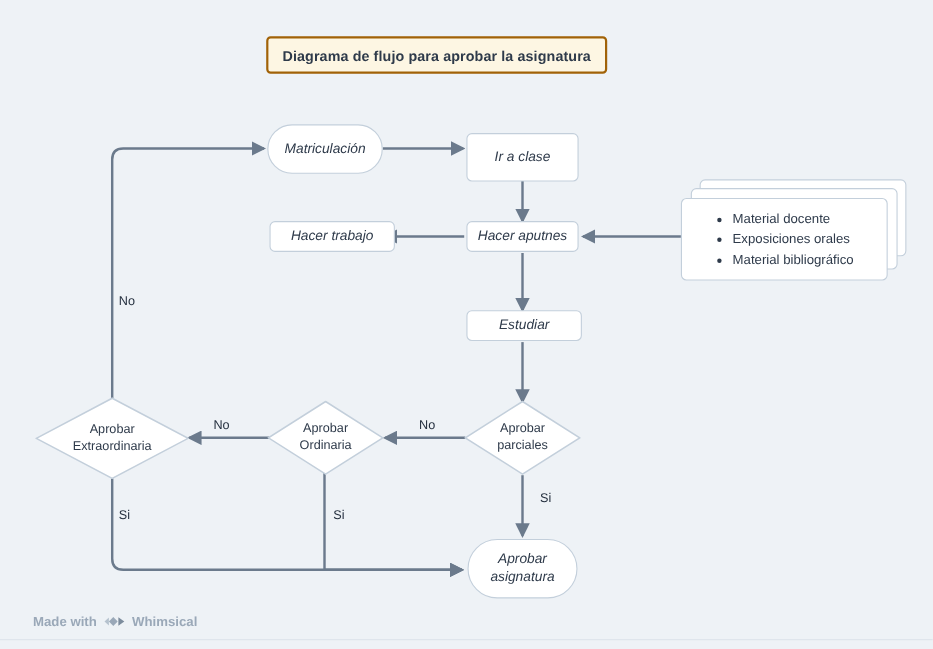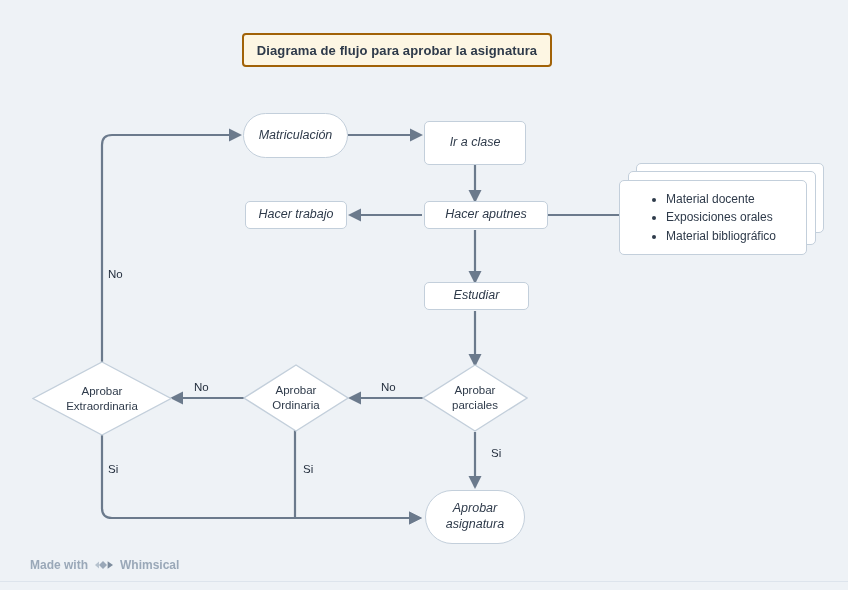--- a/index.html
+++ b/index.html
@@ -160,25 +160,25 @@
   <div class="title-box">Diagrama de flujo para aprobar la asignatura</div>
 
   <div class="node pill" style="left:243px; top:113px; width:105px; height:45px;">
     <span>Matriculación</span>
   </div>
 
   <div class="node rect" style="left:424px; top:121px; width:102px; height:44px;">
     <span>Ir a clase</span>
   </div>
 
-  <div class="node rect" style="left:245px; top:201px; width:102px; height:28px;">
+  <div class="node rect" style="left:245px; top:201px; width:114px; height:28px;">
     <span>Hacer trabajo</span>
   </div>
 
-  <div class="node rect" style="left:424px; top:201px; width:124px; height:28px;align-items:center;">
+  <div class="node rect" style="left:424px; top:201px; width:102px; height:28px;align-items:center;">
     <span>Hacer aputnes</span>
   </div>
 
   <div class="node rect" style="left:424px; top:282px; width:105px; height:28px;text-align:center;">
     <span>Estudiar</span>
   </div>
 
   <div class="node pill" style="left:425px; top:490px; width:100px; height:54px; flex-direction:column;">
     <span>Aprobar</span>
     <span>asignatura</span>

